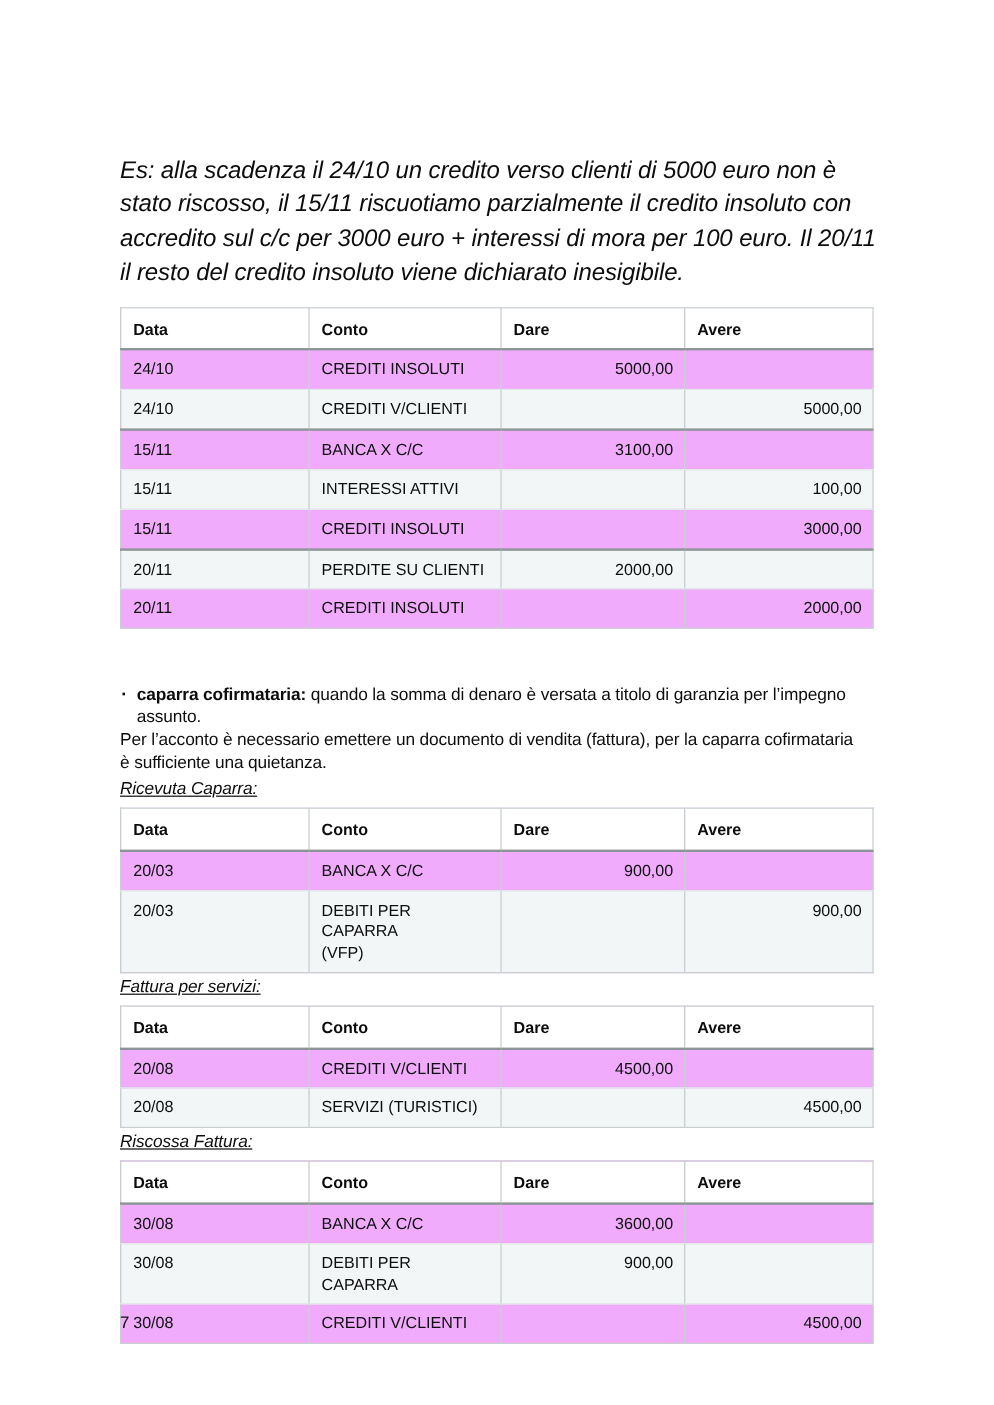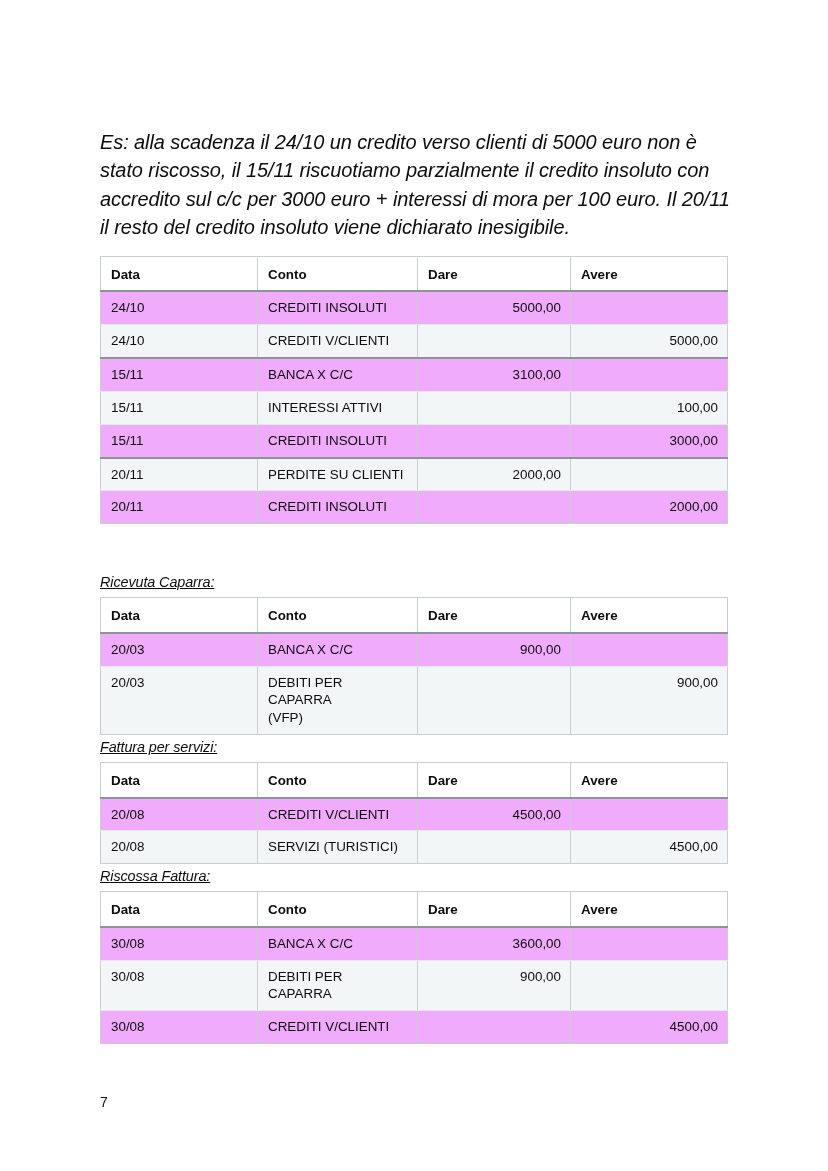--- a/index.html
+++ b/index.html
@@ -196,22 +196,24 @@
           <td class="num"></td>
           <td class="num">2000,00</td>
         </tr>
       </tbody>
   </table>
 
   <div class="section-gap"></div>
 
 
   <ul class="bullets">
+    <li><span class="b">caparra cofirmataria:</span><span> quando la somma di denaro è versata a titolo di garanzia per l’impegno assunto.</span></li>
   </ul>
 
+  <p class="body-text">Per l’acconto è necessario emettere un documento di vendita (fattura), per la caparra cofirmataria è sufficiente una quietanza.</p>
 
   <div class="cap-label">Ricevuta Caparra:</div>
   <div class="tbl-gap"></div>
 
   <table class="journal">
     <colgroup>
       <col class="c-data">
         <col class="c-conto">
         <col class="c-dare">
         <col class="c-avere">

